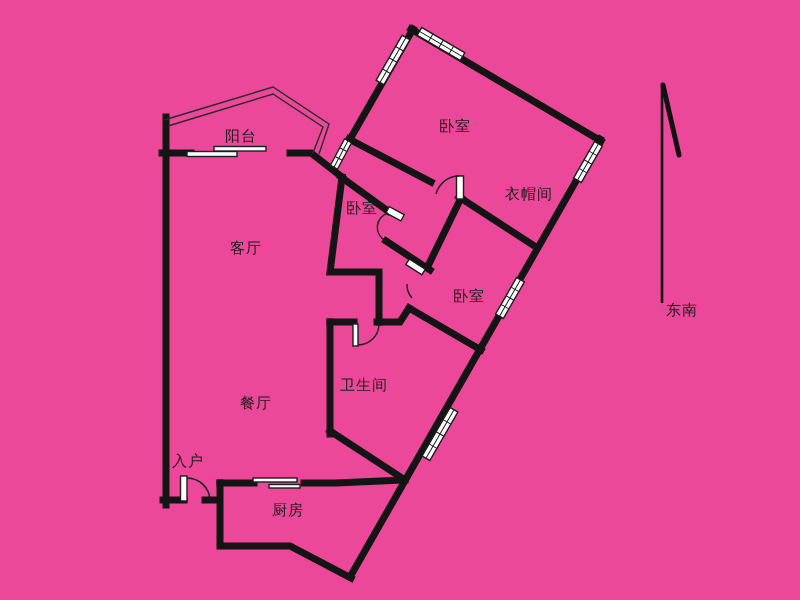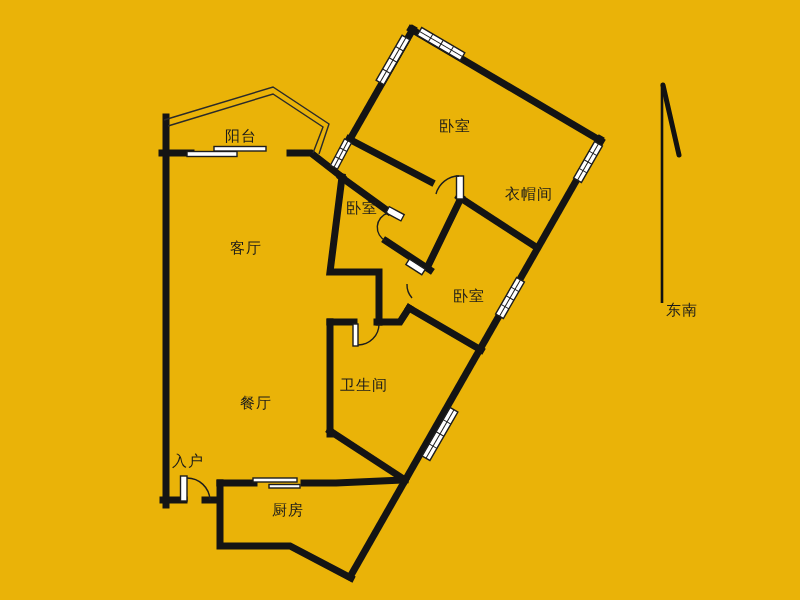--- a/index.html
+++ b/index.html
@@ -1,17 +1,17 @@
 <!DOCTYPE html>
 <html><head>
 <meta charset="utf-8">
 <style>
   html,body{margin:0;padding:0;background:#ffffff;}
   .stage{
-    position:relative;width:800px;height:600px;background:#eab308;
+    position:relative;width:800px;height:600px;background:#ec4899;
     font-family:"DejaVu Sans","Liberation Sans",sans-serif;overflow:hidden;
   }
   svg{position:absolute;left:0;top:0;}
   .wall{stroke:#141414;stroke-width:7;fill:none;stroke-linecap:square;}
   .thin{stroke:#2a2a2a;stroke-width:1.4;fill:none;}
   .leaf{fill:#ffffff;stroke:#1d1d1d;stroke-width:1.4;}
   .win{fill:#ffffff;stroke:#1d1d1d;stroke-width:1.4;}
   .winline{stroke:#1d1d1d;stroke-width:1;}
   .arc{stroke:#1d1d1d;stroke-width:1.4;fill:none;}
   .roomlabel{font-size:15px;fill:#1a1a1a;text-anchor:middle;letter-spacing:1px;}

